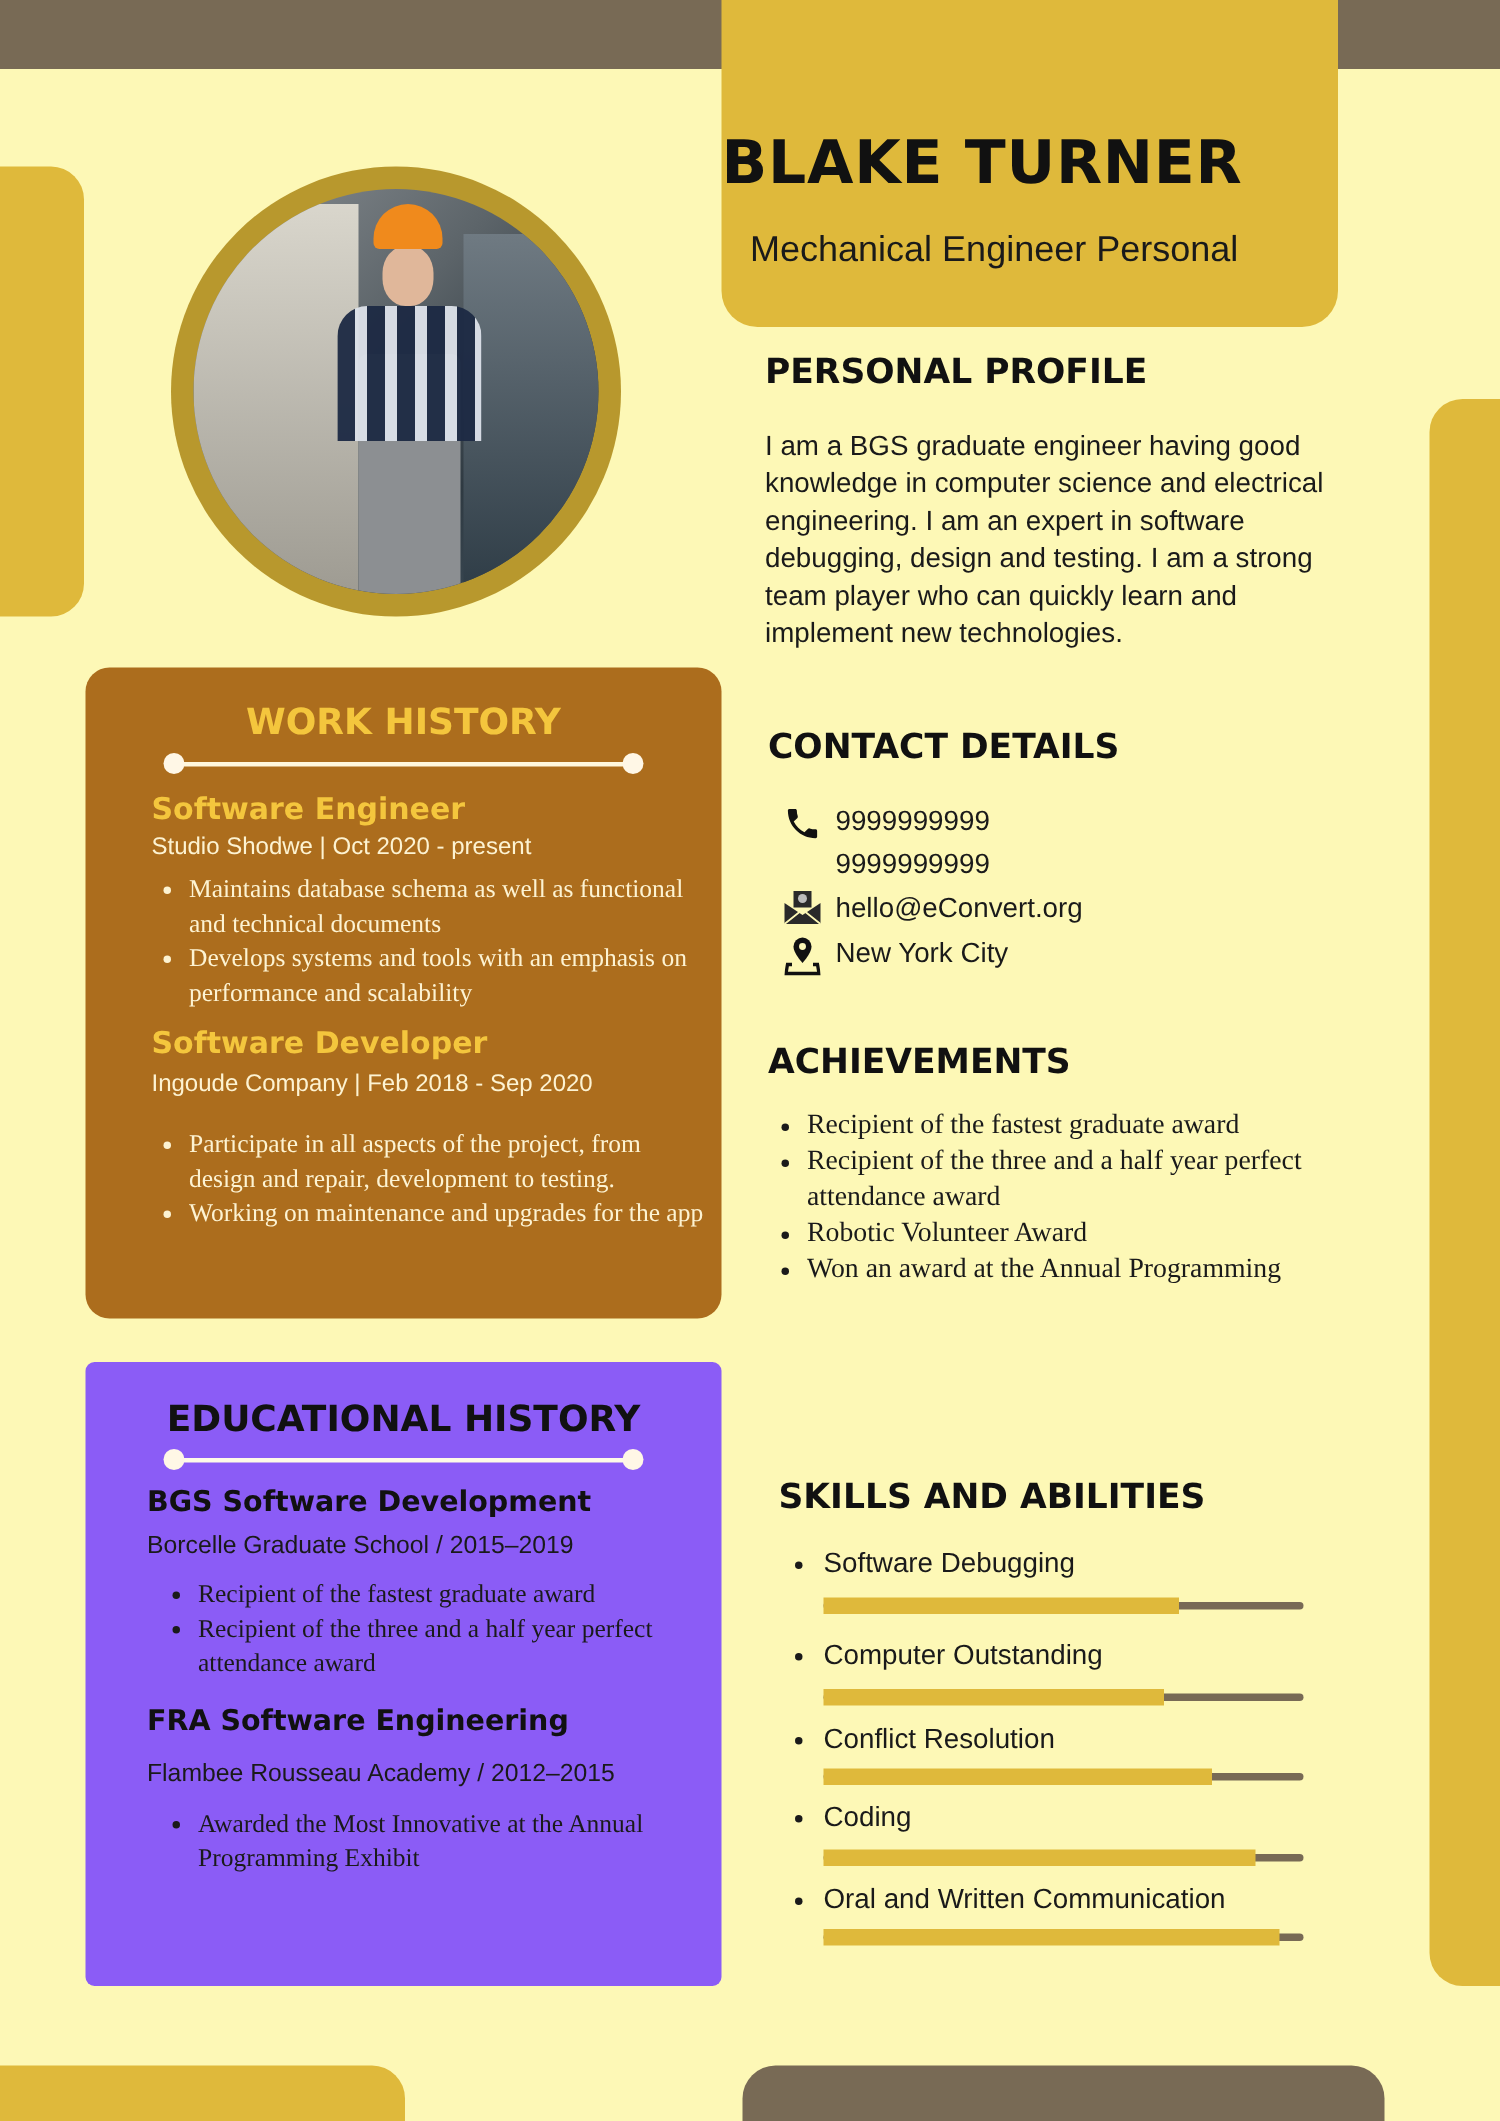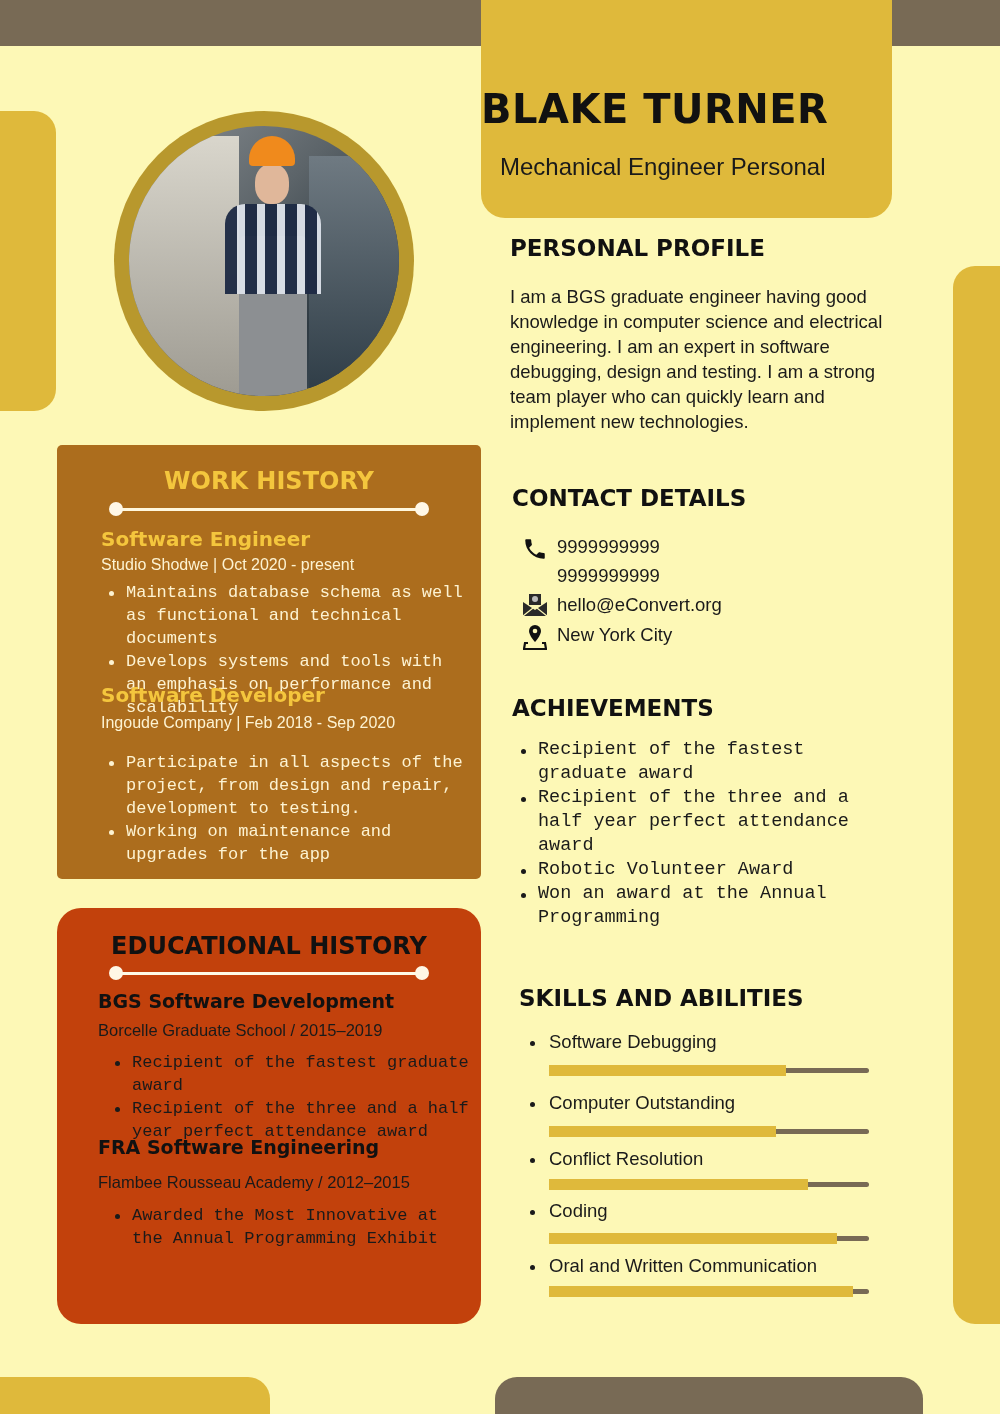--- a/index.html
+++ b/index.html
@@ -48,21 +48,21 @@
     .photo .machine-r { position: absolute; right: 0; top: 30px; width: 90px; height: 240px; background: linear-gradient(180deg, #6f7a82, #2e3c46); }
     .photo .helmet { position: absolute; left: 120px; top: 10px; width: 46px; height: 30px; border-radius: 23px 23px 4px 4px; background: #f08a1c; }
     .photo .face { position: absolute; left: 126px; top: 38px; width: 34px; height: 40px; border-radius: 45%; background: #e0b79a; }
     .photo .shirt { position: absolute; left: 96px; top: 78px; width: 96px; height: 90px; border-radius: 20px 20px 0 0;
       background: repeating-linear-gradient(90deg, #1d2a44 0 12px, #dde2ea 12px 20px), #1d2a44; opacity: 0.95; }
     .photo .overalls { position: absolute; left: 110px; top: 110px; width: 68px; height: 170px; background: #8c8f92; border-radius: 6px; }
 
     
     .work-card {
       left: 57px; top: 445px; width: 424px; height: 434px;
-      background: #ac6d1d; border-radius: 5px;
+      background: #ac6d1d; border-radius: 16px;
     }
     .card-title {
       position: absolute; left: 0; width: 100%; text-align: center;
       font-weight: bold; font-size: 24px;
     }
     .work-card .card-title { top: 22px; color: #f4c63d; }
     .divider {
       position: absolute; left: 59px; width: 306px; height: 3px; background: #fff7dd;
     }
     .divider::before, .divider::after {
@@ -70,33 +70,33 @@
       border-radius: 50%; background: #fff7e6;
     }
     .divider::before { left: -7px; }
     .divider::after { right: -7px; }
     .work-card .divider { top: 63px; }
 
     .job-title { position: absolute; left: 44px; font-weight: bold; font-size: 20px; color: #f4c63d; }
     .job-meta { position: absolute; left: 44px; font-size: 16px; color: #fdf3d2; font-family: "Liberation Sans", sans-serif; }
     .bullets {
       position: absolute; left: 44px; list-style: none;
-      font-family: Liberation Mono, monospace; font-size: 17px; line-height: 23px;
+      font-family: Liberation Serif, serif; font-size: 17px; line-height: 23px;
     }
     .bullets li { position: relative; padding-left: 25px; }
     .bullets li::before {
       content: ""; position: absolute; left: 8px; top: 10px;
       width: 5px; height: 5px; border-radius: 50%; background: currentColor;
     }
     .work-card .bullets { color: #fdf3d2; width: 370px; }
 
     
     .edu-card {
       left: 57px; top: 908px; width: 424px; height: 416px;
-      background: #c2410c; border-radius: 24px;
+      background: #8b5cf6; border-radius: 6px;
     }
     .edu-card .card-title { top: 24px; color: #111; }
     .edu-card .divider { top: 64px; background: #fffbe8; }
     .edu-title { position: absolute; left: 41px; font-weight: bold; font-size: 19px; color: #111; }
     .edu-meta { position: absolute; left: 41px; font-size: 16.5px; color: #1a1a1a; font-family: "Liberation Sans", sans-serif; }
     .edu-card .bullets { left: 50px; color: #1a1a1a; width: 370px; }
 
     
     .section-h { position: absolute; font-weight: bold; font-size: 23px; color: #111; }
     .profile-text {

